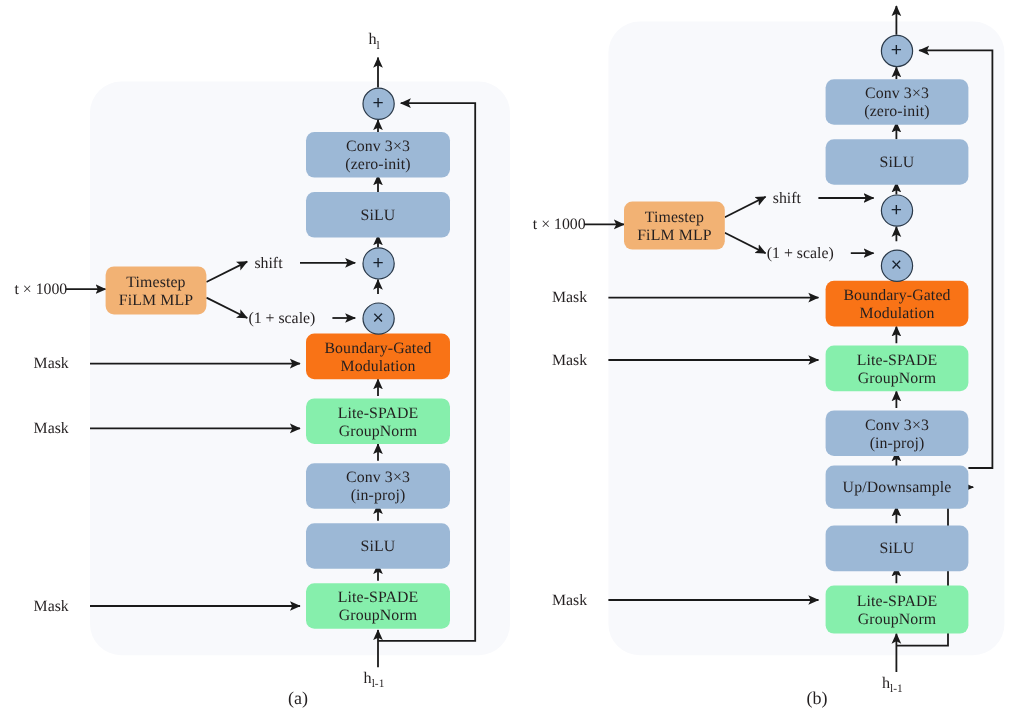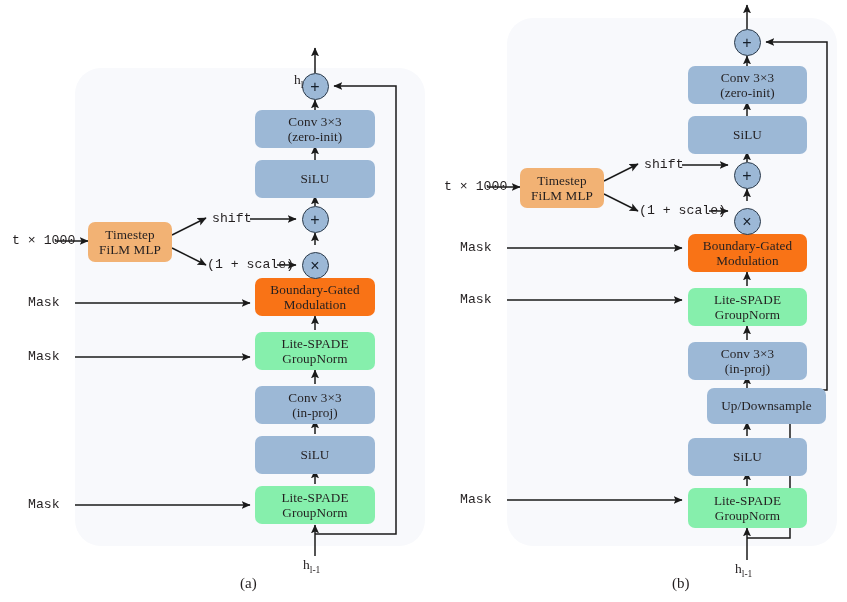--- a/index.html
+++ b/index.html
@@ -19,21 +19,21 @@
   .blue  {background:#9cb8d6;justify-content:center;}
   .green {background:#f97316;}
   .pink  {background:#86efac;}
   .orange{background:#f2b274;text-align:center;}
 
   .op{position:absolute;width:27px;height:27px;border-radius:50%;
       background:#9cb8d6;border:1.4px solid #2b3a4a;box-sizing:border-box;
       display:flex;align-items:center;justify-content:center;
       font-size:16px;line-height:1;color:#17202b;font-family:"Liberation Sans",sans-serif;}
 
-  .lbl{position:absolute;font-size:13.2px;color:#231f20;white-space:nowrap;font-family:Liberation Mono, monospace;}
+  .lbl{position:absolute;font-size:13.2px;color:#231f20;white-space:nowrap;}
   .cap{position:absolute;font-size:15px;color:#231f20;}
   .hlabel{position:absolute;font-size:13.5px;color:#231f20;white-space:nowrap;}
   .hlabel sub{font-size:9.5px;}
 </style>
 </head>
 <body>
 
 <div id="stage">
 
   <div class="panel" style="left:75px;top:68px;width:350px;height:478px;"></div>
@@ -176,21 +176,21 @@
     </div>
 
   <div class="lbl" style="left:12px;top:233px;">t × 1000</div>
   <div class="lbl" style="left:212px;top:211px;">shift</div>
   <div class="lbl" style="left:207px;top:257px;">(1 + scale)</div>
 
   <div class="lbl" style="left:28px;top:295px;">Mask</div>
   <div class="lbl" style="left:28px;top:349px;">Mask</div>
   <div class="lbl" style="left:28px;top:497px;">Mask</div>
 
-  <div class="hlabel" style="left:294px;top:25px;margin-top:47px;">
+  <div class="hlabel" style="left:307px;top:25px;">
     <span>h</span><sub>l</sub>
   </div>
   <div class="hlabel" style="left:303px;top:557px;">
     <span>h</span><sub>l-1</sub>
   </div>
 
   <div class="cap" style="left:240px;top:575px;">(a)</div>
 
   <div class="node blue" style="left:688px;top:66px;width:119px;height:38px;flex-direction:column;">
     <span>Conv 3×3</span>
@@ -209,21 +209,21 @@
   <div class="node pink" style="left:688px;top:288px;width:119px;height:38px;flex-direction:column;">
     <span>Lite-SPADE</span>
     <span class="l2">GroupNorm</span>
   </div>
 
   <div class="node blue" style="left:688px;top:342px;width:119px;height:38px;flex-direction:column;">
     <span>Conv 3×3</span>
     <span class="l2">(in-proj)</span>
   </div>
 
-  <div class="node blue" style="left:688px;top:388px;width:119px;height:36px;margin-left:19px;">
+  <div class="node blue" style="left:688px;top:388px;width:119px;height:36px;">
     <span>Up/Downsample</span>
   </div>
 
   <div class="node blue" style="left:688px;top:438px;width:119px;height:38px;">
     <span>SiLU</span>
   </div>
 
   <div class="node pink" style="left:688px;top:488px;width:119px;height:40px;flex-direction:column;">
     <span>Lite-SPADE</span>
     <span class="l2">GroupNorm</span>

